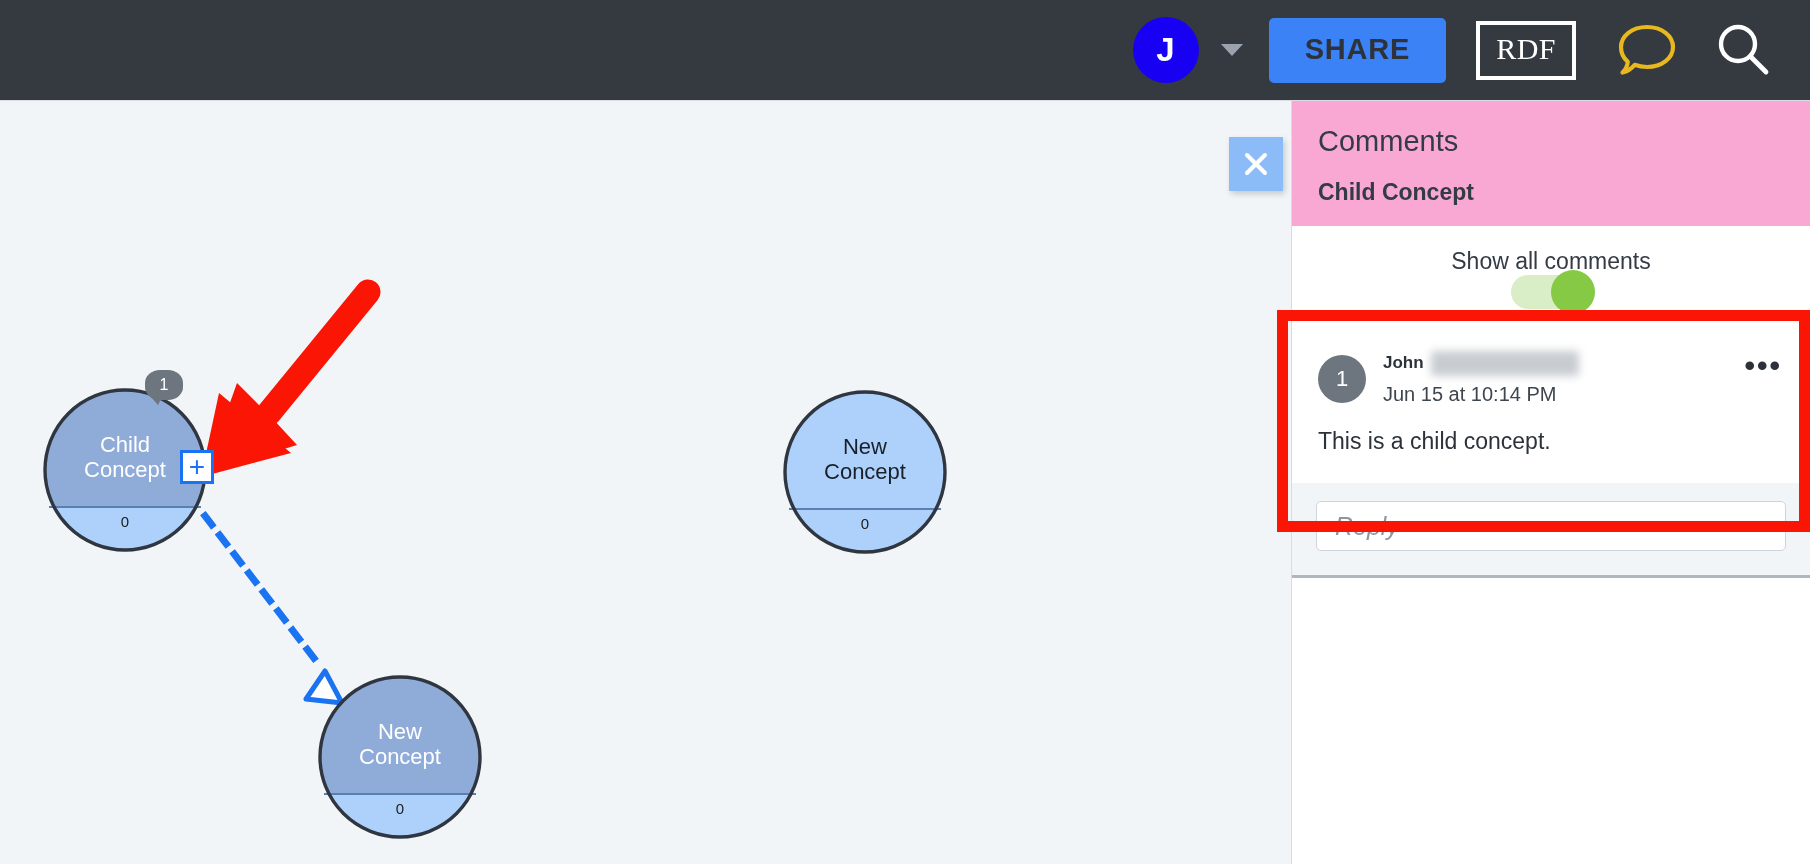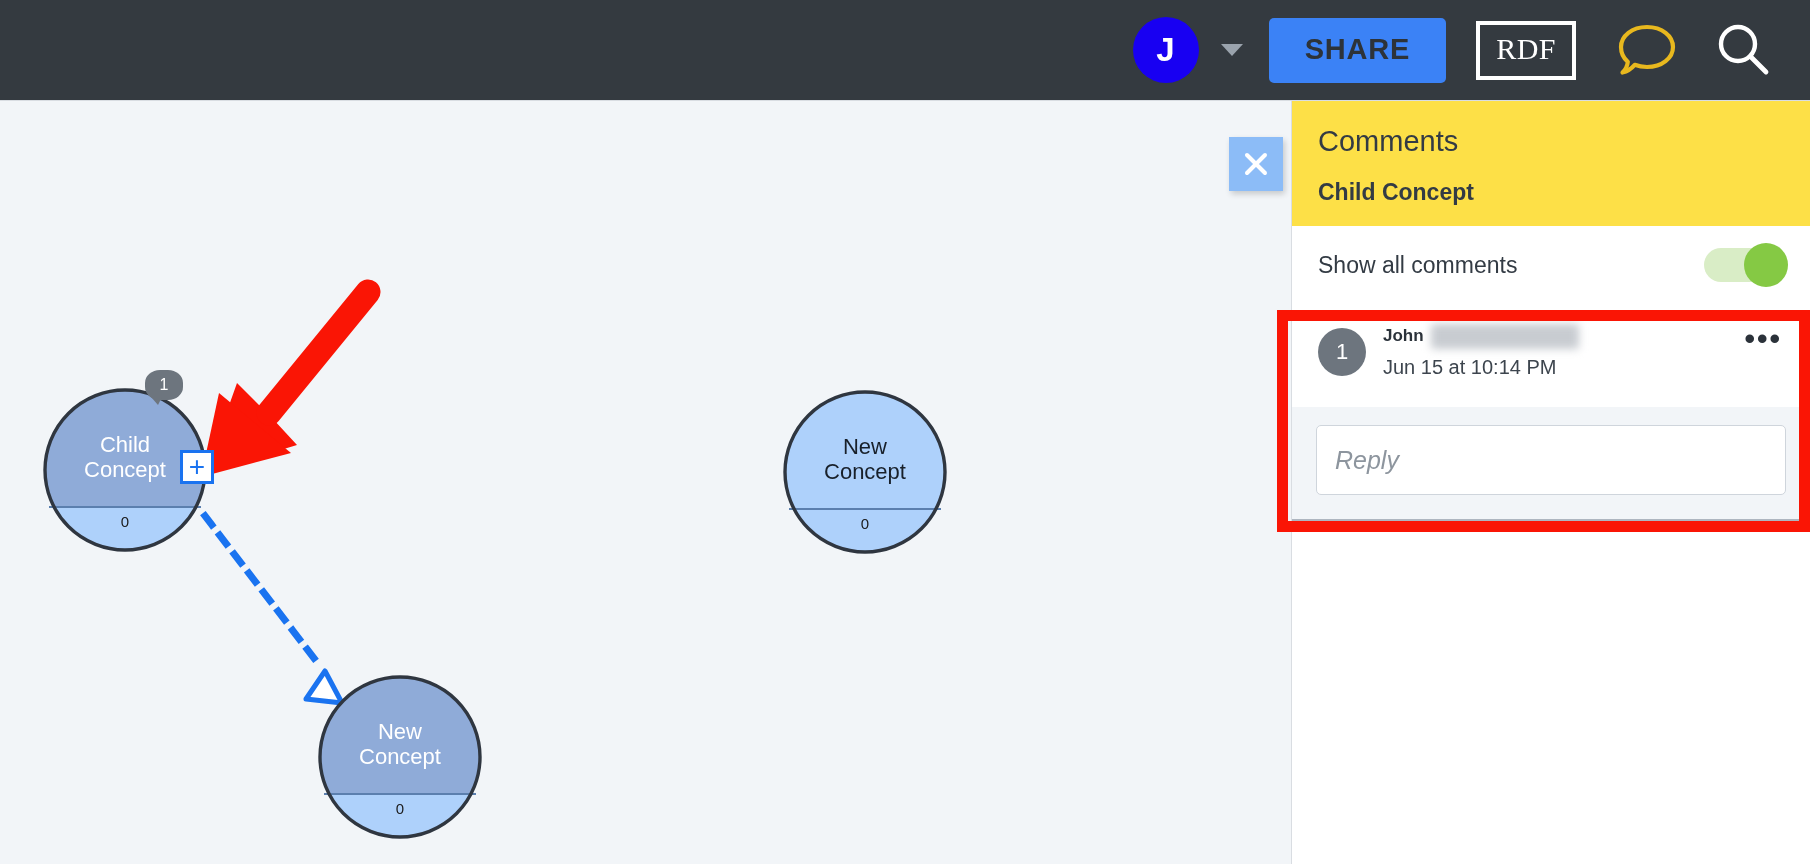--- a/index.html
+++ b/index.html
@@ -144,36 +144,37 @@
   
   .panel {
     position: absolute;
     left: 1291px; top: 100px;
     width: 519px; height: 764px;
     background: #ffffff;
     border-left: 1px solid #d9dde2;
     border-top: 1px solid #d9dde2;
   }
   .panel-head {
-    background: #fde047;
+    background: #f9a8d4;
     padding: 26px 26px 22px 26px;
   }
   .panel-title {
     font-size: 29px; color: #333b44; font-weight: 400;
     line-height: 1;
   }
   .panel-sub {
     margin-top: 25px;
     font-size: 23px; color: #333b44; font-weight: bold;
     line-height: 1;
   }
   .showall-row {
     display: flex; align-items: center; justify-content: space-between;
     padding: 22px 26px 20px 26px;
     background: #ffffff;
+    flex-direction: column;
   }
   .showall-label { font-size: 23px; color: #333b44; }
   .toggle {
     position: relative;
     width: 80px; height: 34px;
     border-radius: 17px;
     background: #d9edc6;
     cursor: pointer;
   }
   .toggle .knob {
@@ -216,21 +217,21 @@
     padding: 6px 2px 10px 2px;
   }
   .c-body { margin-top: 22px; font-size: 23px; color: #2b323a; }
 
   .reply-wrap {
     background: #f2f5f8;
     padding: 18px 24px 24px 24px;
     border-bottom: 3px solid #aeb6c0;
   }
   .reply-input {
-    width: 100%; height: 70px;
+    width: 100%; height: 50px;
     background: #ffffff;
     border: 1px solid #cfd5dc;
     border-radius: 5px;
     font-size: 25px; font-style: italic;
     color: #8d959e;
     padding: 0 18px;
     font-family: "Liberation Sans", sans-serif;
   }
   .reply-input::placeholder { color: #8d959e; font-style: italic; }
   .panel-rest { background: #ffffff; height: 300px; }
@@ -384,20 +385,21 @@
           </div>
           <div class="c-meta">
             <div class="c-name-row">
               <span class="c-name">John</span>
               <span class="c-name-redacted"></span>
             </div>
             <div class="c-date">Jun 15 at 10:14 PM</div>
           </div>
           <div class="c-menu">•••</div>
         </div>
+        <div class="c-body">This is a child concept.</div>
       </div>
     </div>
 
     <div class="reply-wrap">
       <input class="reply-input" type="text" placeholder="Reply" style="">
     </div>
 
     <div class="panel-rest"></div>
   </div>
 

